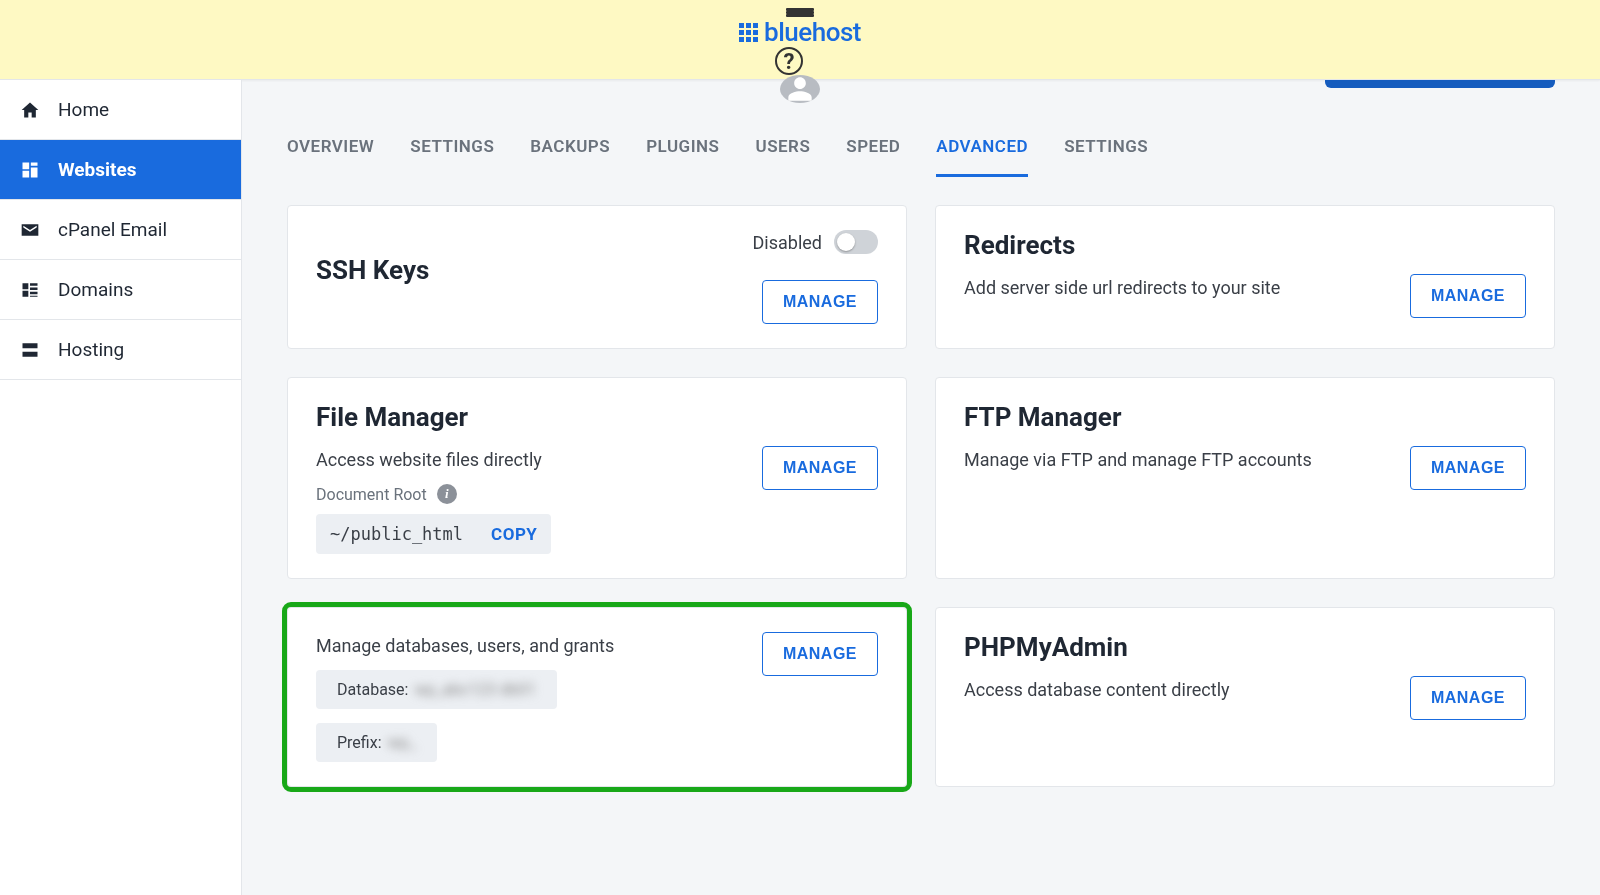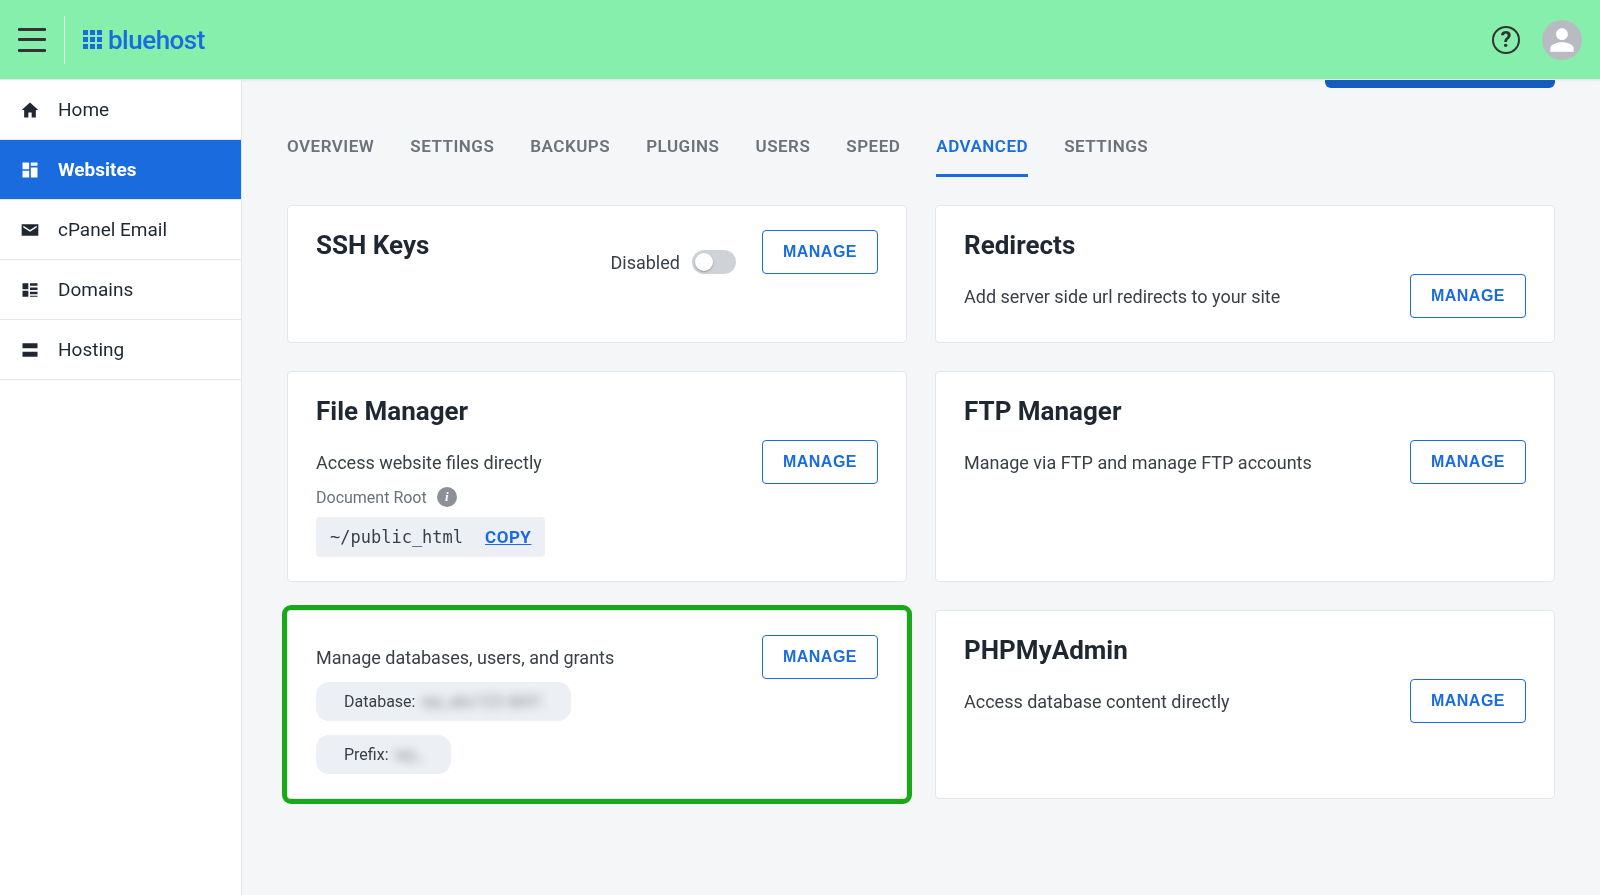--- a/index.html
+++ b/index.html
@@ -20,26 +20,27 @@
     color: var(--text-dark);
     background: var(--bg);
     width: 1600px;
     height: 895px;
     overflow: hidden;
     transform-origin: top left;
   }
   
   .header {
     height: 80px;
-    background: #86efac;
+    background: #fef9c3;
     display: flex;
     align-items: center;
     padding: 8px 18px;
     border-bottom: 1px solid var(--border);
     box-shadow: 0 1px 2px rgba(0,0,0,0.05);
+    flex-direction: column;
   }
   .hamburger {
     width: 28px; height: 24px;
     display: flex; flex-direction: column; justify-content: space-between;
     cursor: pointer;
   }
   .hamburger span { height: 3px; background: #333; border-radius: 1px; }
   .header-divider {
     width: 1px; height: 48px; background: var(--border);
     margin: 0 18px;
@@ -88,46 +89,46 @@
     border-bottom: 3px solid transparent;
   }
   .tab.active { color: var(--bh-blue); border-bottom-color: var(--bh-blue); }
   .cards { display: grid; grid-template-columns: 1fr 1fr; gap: 28px; margin-top: 28px; }
   .card {
     background: var(--card-bg); border: 1px solid var(--border);
     border-radius: 4px; padding: 24px 28px;
   }
   .card h2 { margin: 0 0 14px 0; font-size: 26px; font-weight: 700; color: var(--text-dark); }
   .card-row { display: flex; justify-content: space-between; align-items: flex-start; gap: 20px; }
-  .card-desc { font-size: 18px; color: var(--text-mid); margin: 12px 0 0 0; }
+  .card-desc { font-size: 18px; color: var(--text-mid); margin: 3px 0 0 0; }
   .manage-btn {
     border: 1.5px solid var(--bh-blue); color: var(--bh-blue);
     background: #fff; font-weight: 700; font-size: 16px; letter-spacing: 0.5px;
     padding: 12px 20px; border-radius: 4px; cursor: pointer;
   }
   .toggle-wrap { display: flex; align-items: center; gap: 12px; font-size: 18px; color: var(--text-mid); }
   .toggle { width: 44px; height: 24px; background: #cfd3d8; border-radius: 12px; position: relative; cursor: pointer; }
   .toggle::after { content:""; position:absolute; left:3px; top:3px; width:18px; height:18px; border-radius:50%; background:#fff; box-shadow:0 1px 2px rgba(0,0,0,0.3); }
   .doc-root { margin-top: 14px; font-size: 16px; color: var(--text-light); display: flex; align-items: center; gap: 10px; }
   .info-circle { width: 20px; height: 20px; border-radius: 50%; background: #8c9199; color:#fff; display:flex; align-items:center; justify-content:center; font-size:13px; font-weight:700; cursor:pointer; font-family: Georgia, serif; font-style: italic; }
   .code-chip {
-    margin-top: 10px; display: inline-flex; align-items: center; gap: 22px;
+    margin-top: 10px; display: inline-flex; align-items: center; gap: 28px;
     background: #eceff3; padding: 10px 14px; border-radius: 4px;
     font-family: ui-monospace, Menlo, Consolas, monospace; font-size: 17px; color: var(--text-mid);
   }
-  .copy-link { color: var(--bh-blue); font-weight: 700; font-family: -apple-system, BlinkMacSystemFont, "Segoe UI", Roboto, sans-serif; letter-spacing: 0.5px; cursor: pointer; text-decoration: underline; }
+  .copy-link { color: var(--bh-blue); font-weight: 700; font-family: -apple-system, BlinkMacSystemFont, "Segoe UI", Roboto, sans-serif; letter-spacing: 0.5px; cursor: pointer; }
   .highlight { outline: 5px solid #18a818; outline-offset: 0; }
   .chip {
     margin-top: 14px; display: inline-flex; align-items: center; gap: 6px;
-    background: #eceff3; padding: 10px 28px; border-radius: 13px; font-size: 16px;
+    background: #eceff3; padding: 10px 21px; border-radius: 4px; font-size: 16px;
     color: var(--text-mid);
   }
   .blur { filter: blur(5px); color: #888; }
   .ssh-top { display: flex; justify-content: space-between; align-items: center; }
-  .ssh-actions { display: flex; flex-direction: row; align-items: flex-end; gap: 26px; }
+  .ssh-actions { display: flex; flex-direction: column; align-items: flex-end; gap: 26px; }
 </style>
 </head>
 <body>
 
 <div class="header">
   <div class="hamburger">
     <span></span>
       <span></span>
       <span></span>
   </div>

